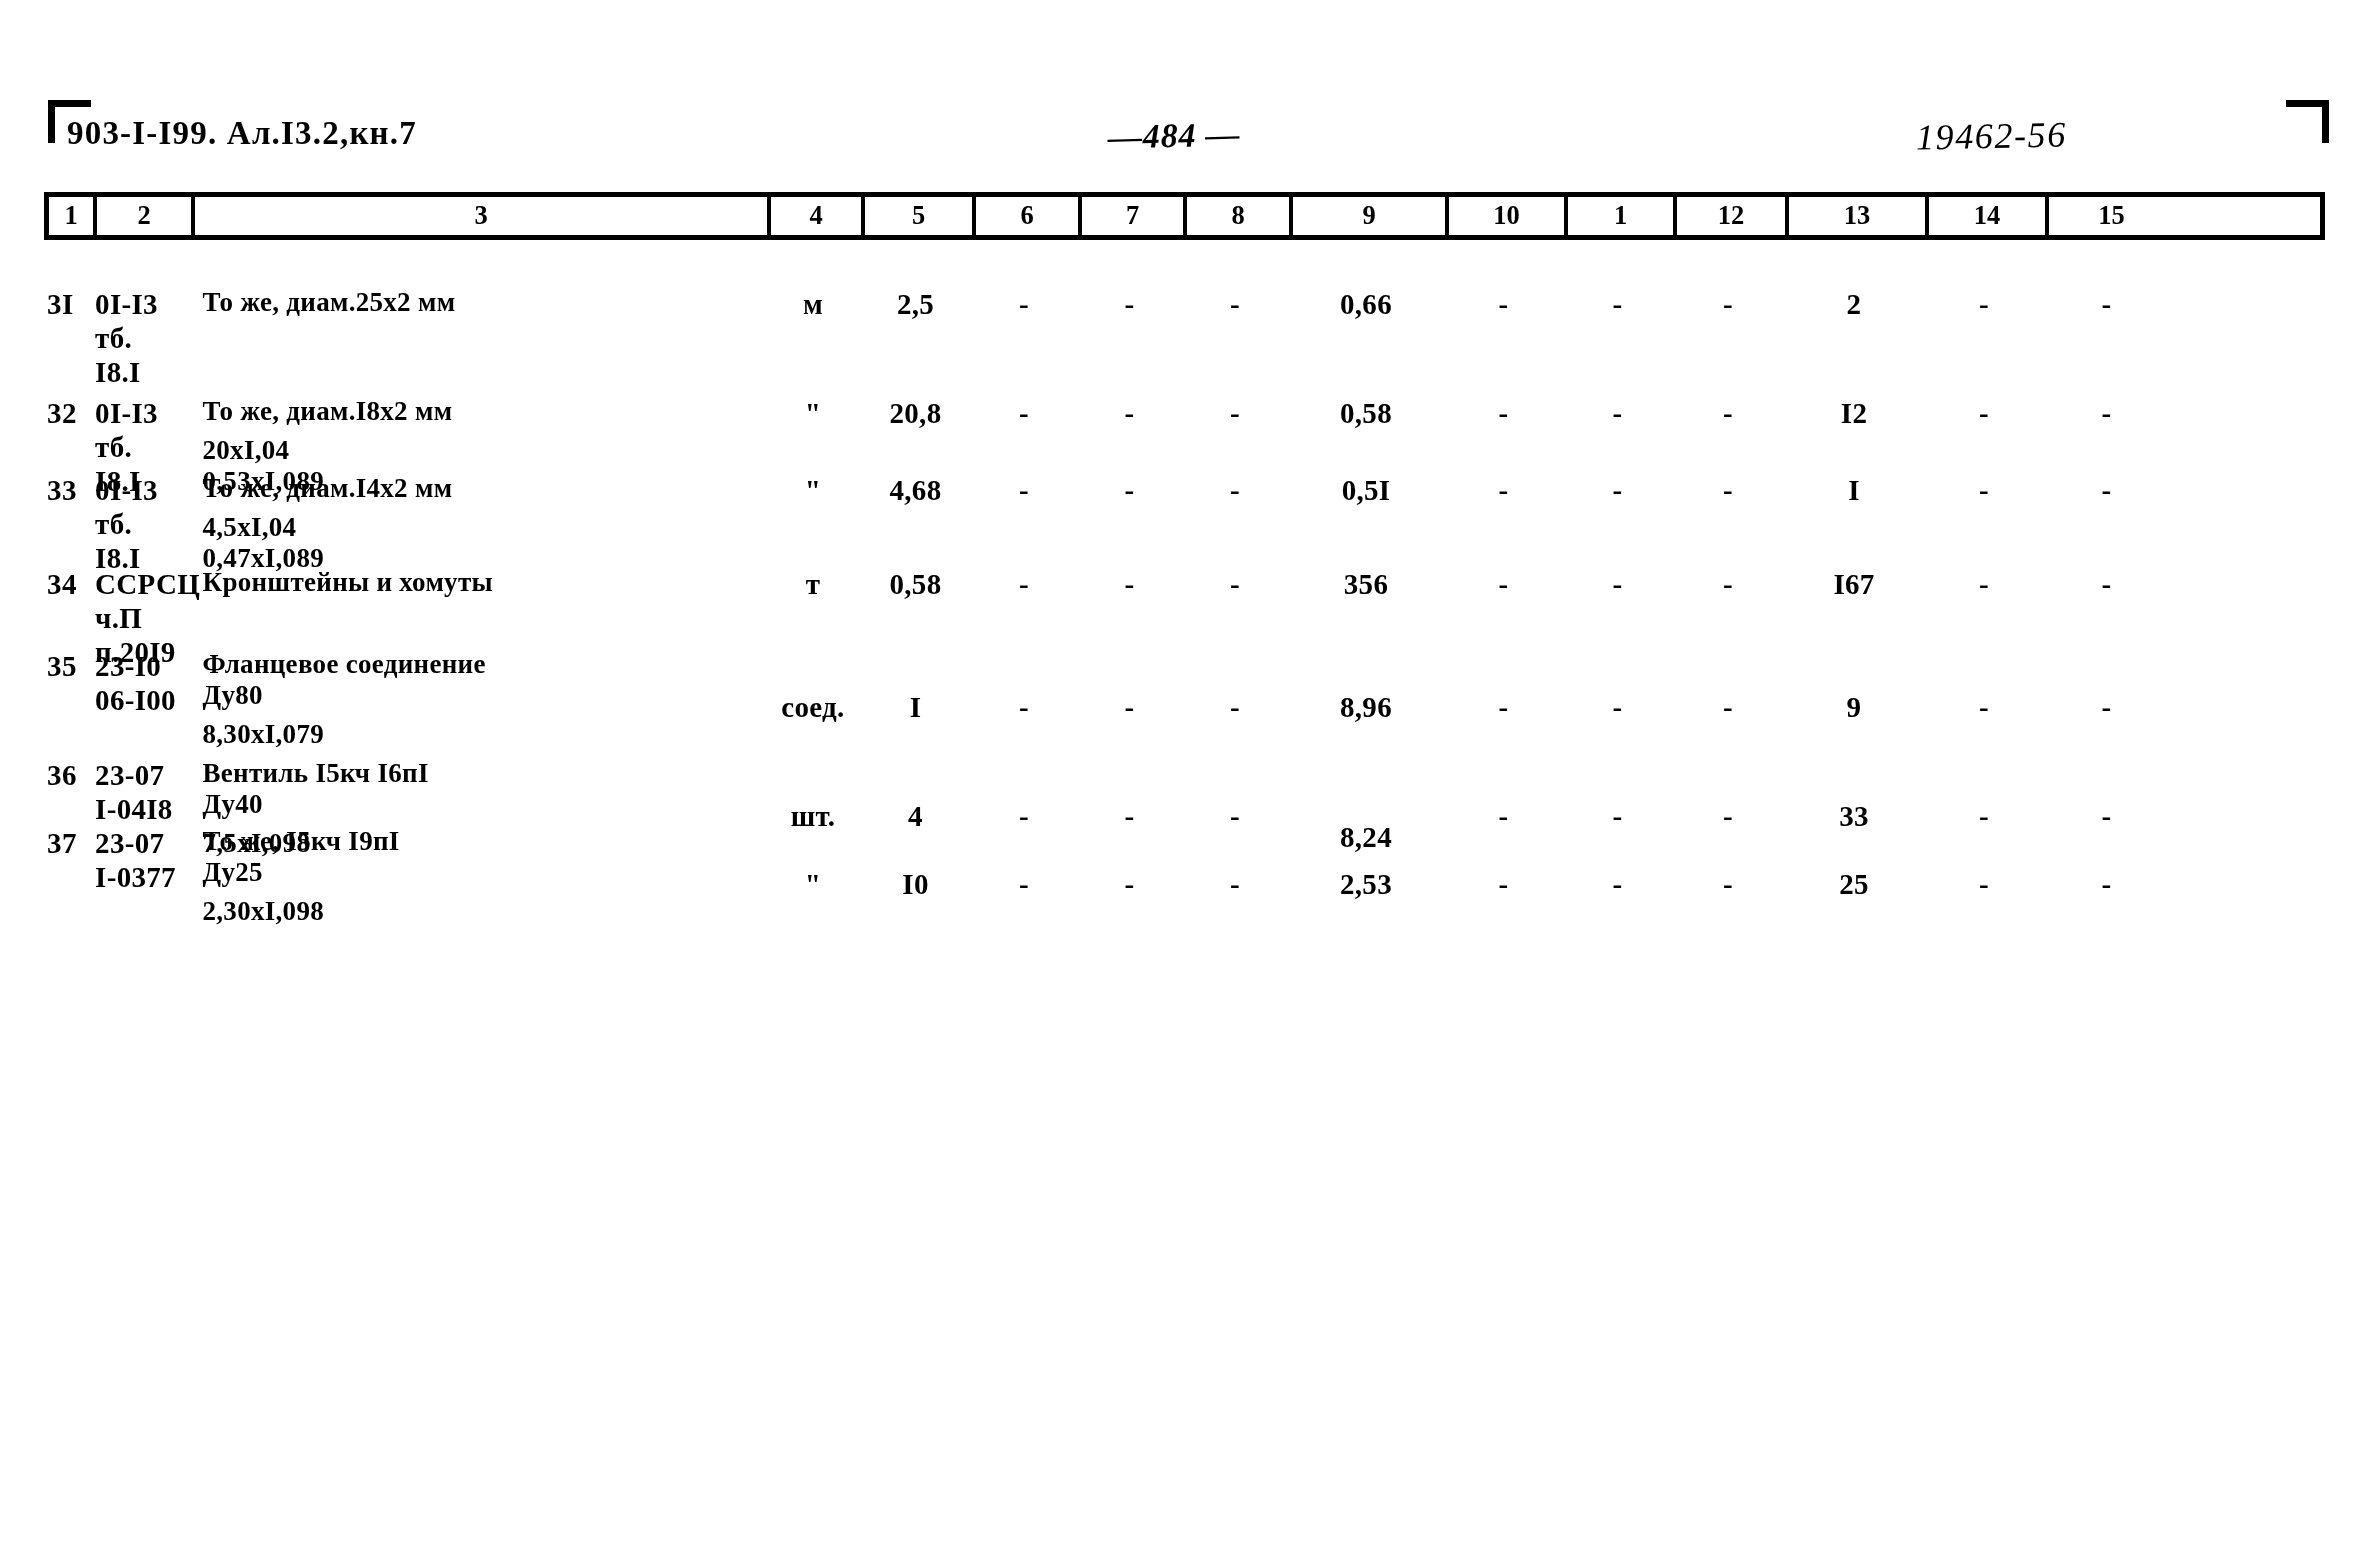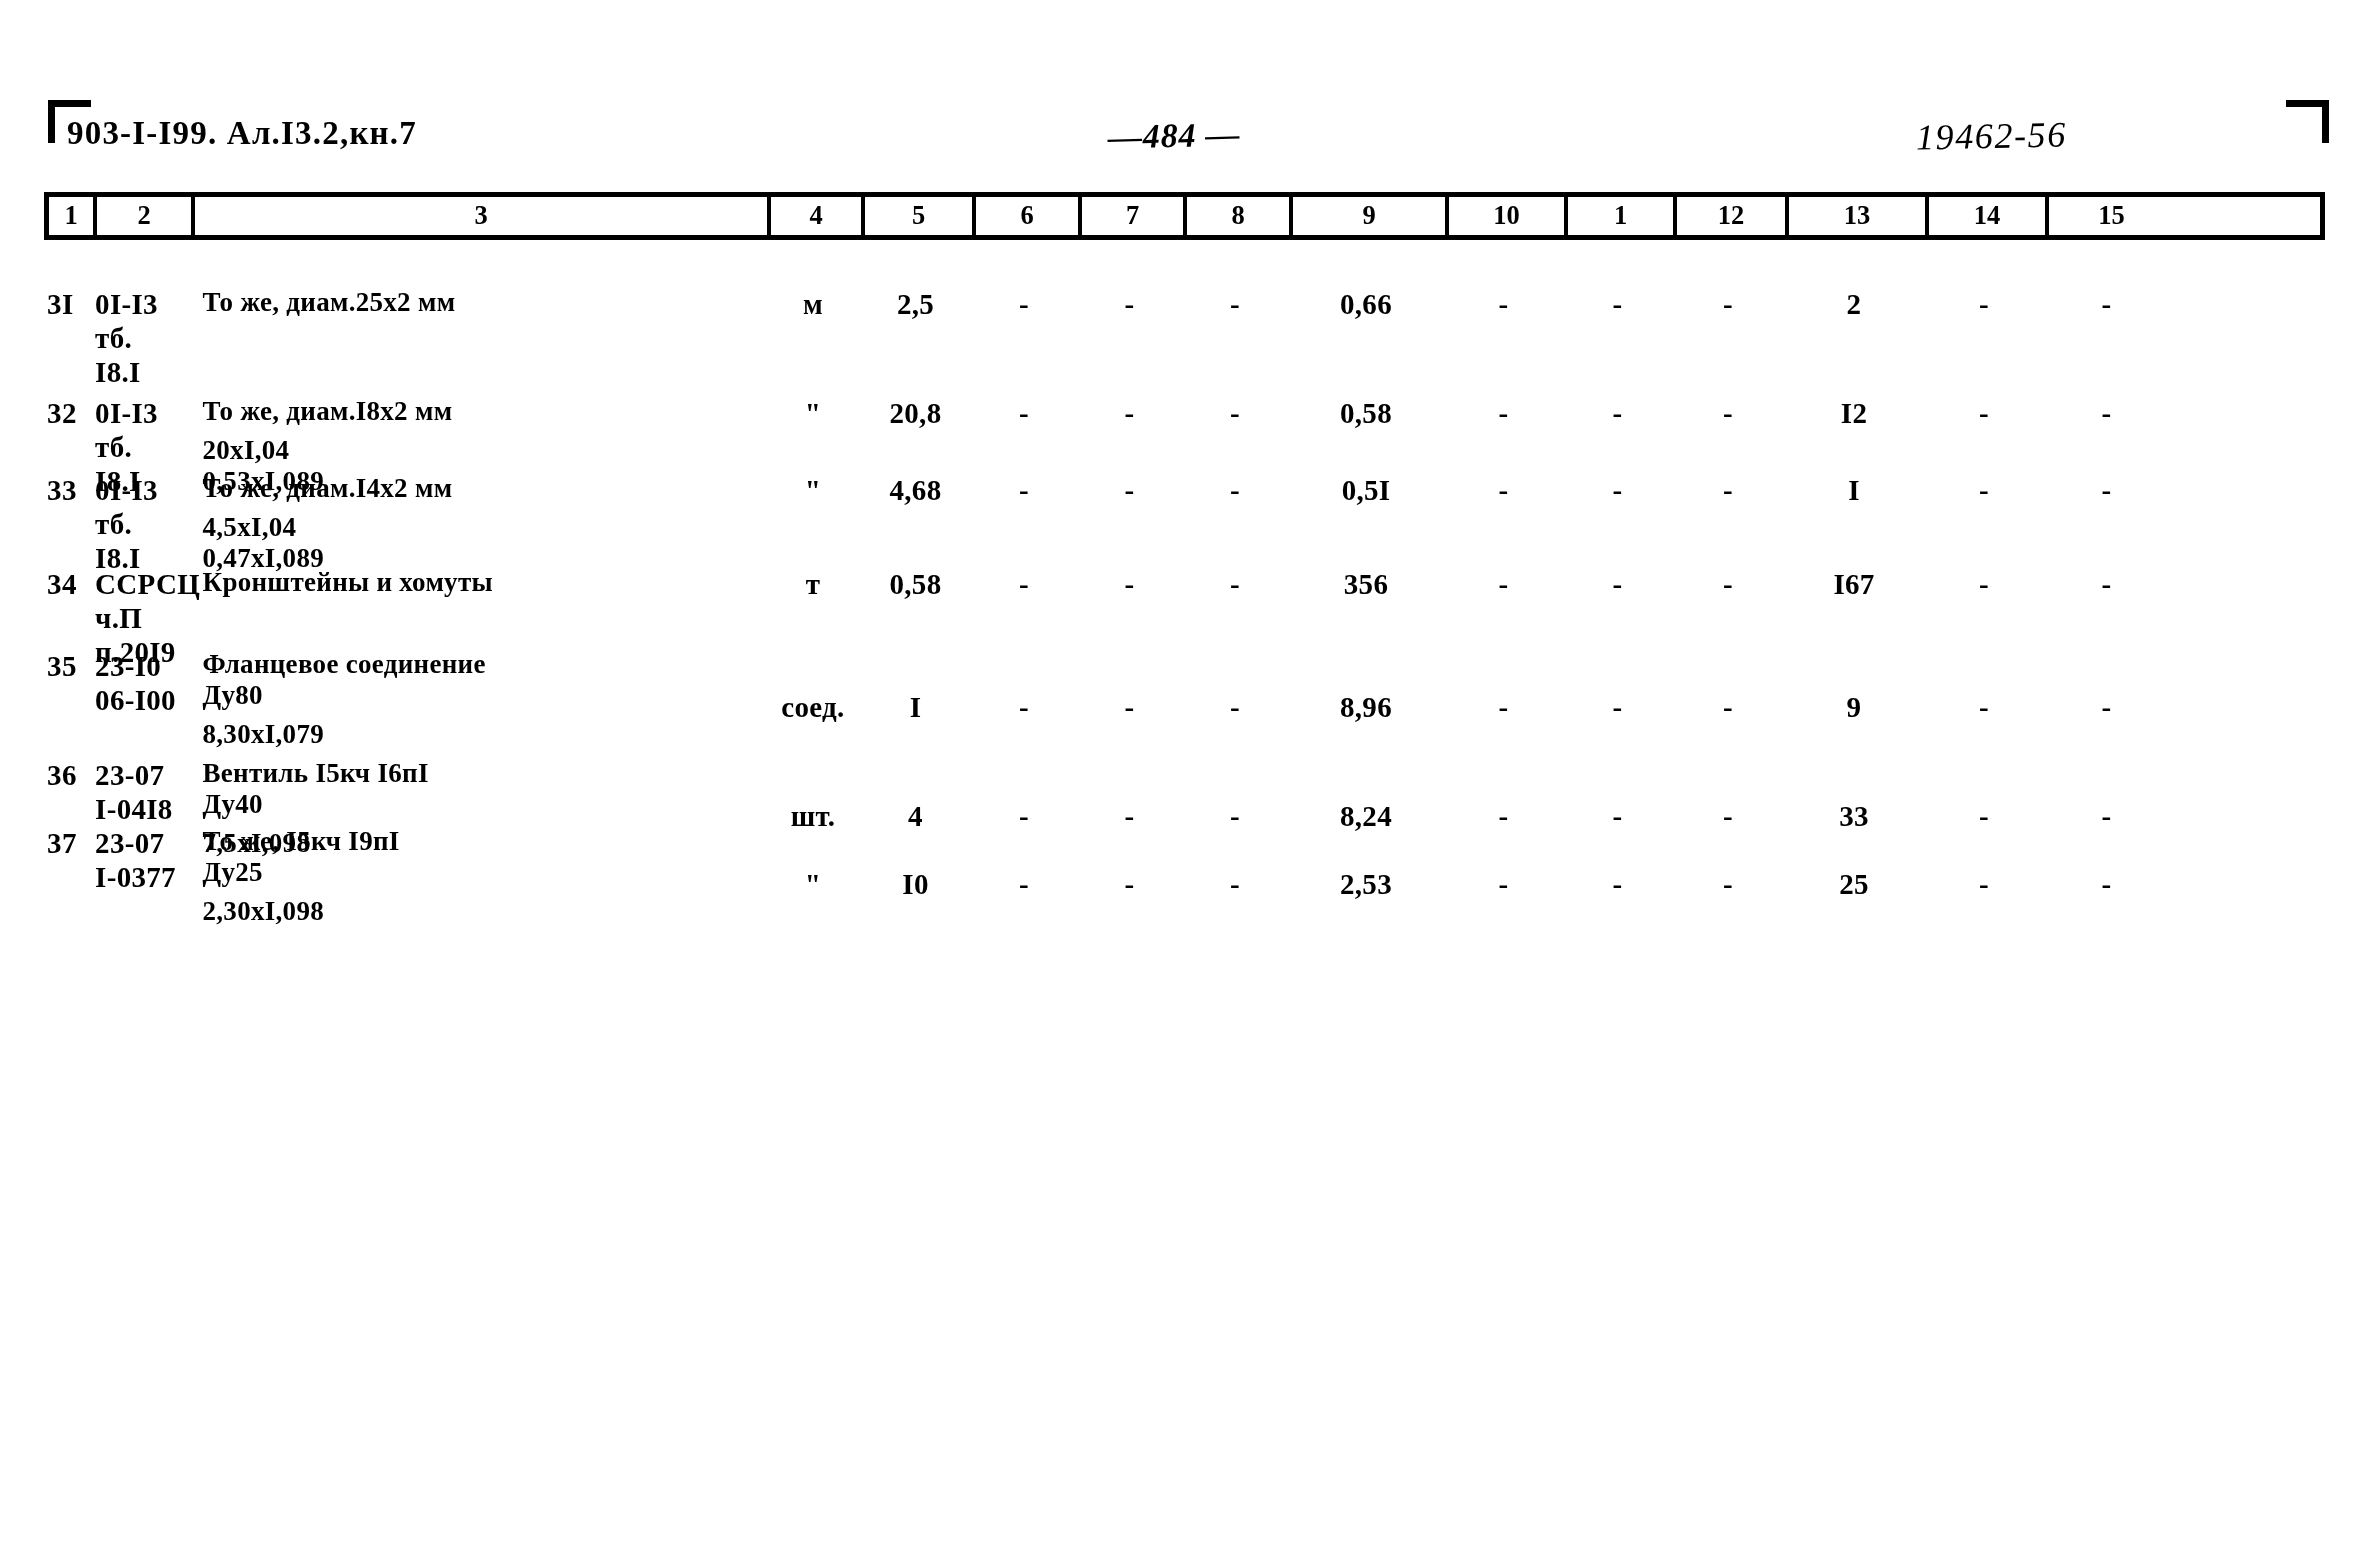--- a/index.html
+++ b/index.html
@@ -254,21 +254,21 @@
       <div class="cell c-num" style="width: 48px;">36</div>
       <div class="cell c-code" style="width: 98px;">23-07
 I-04I8</div>
       <div class="cell c-desc" style="width: 576px;"><span class="sub">Вентиль I5кч I6пI
 Ду40</span><div class="gap-sm"></div><span class="sub">7,5хI,098</span></div>
       <div class="cell c-unit" style="width: 94px; margin-top: 41px;">шт.</div>
       <div class="cell c-qty" style="width: 111px; margin-top: 41px;">4</div>
       <div class="cell c-mid" style="width: 106px; margin-top: 41px;">-</div>
       <div class="cell c-mid" style="width: 105px; margin-top: 41px;">-</div>
       <div class="cell c-mid" style="width: 106px; margin-top: 41px;">-</div>
-      <div class="cell c-p9" style="width: 156px; margin-top: 41px; font-family: Liberation Serif, serif;">8,24</div>
+      <div class="cell c-p9" style="width: 156px; margin-top: 62px; font-family: Liberation Serif, serif;">8,24</div>
       <div class="cell c-tail" style="width: 119px; margin-top: 41px;">-</div>
       <div class="cell c-tail" style="width: 109px; margin-top: 41px;">-</div>
       <div class="cell c-tail" style="width: 112px; margin-top: 41px;">-</div>
       <div class="cell c-tail" style="width: 140px; margin-top: 41px;">33</div>
       <div class="cell c-tail" style="width: 120px; margin-top: 41px;">-</div>
       <div class="cell c-tail" style="width: 125px; margin-top: 41px;">-</div>
     </div>
     <div class="row" style="position: absolute; left: 0px; top: 576px; width: 2281px;">
       <div class="cell c-num" style="width: 48px;">37</div>
       <div class="cell c-code" style="width: 98px;">23-07

